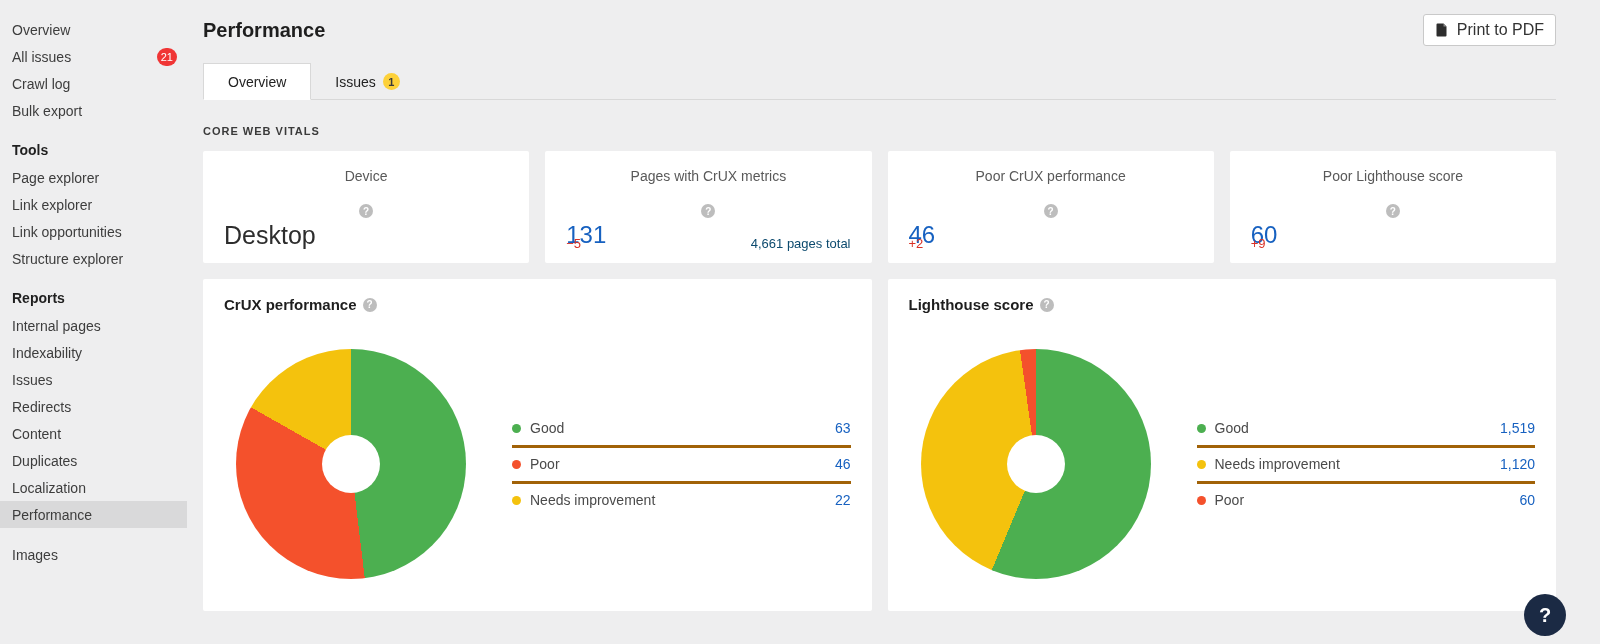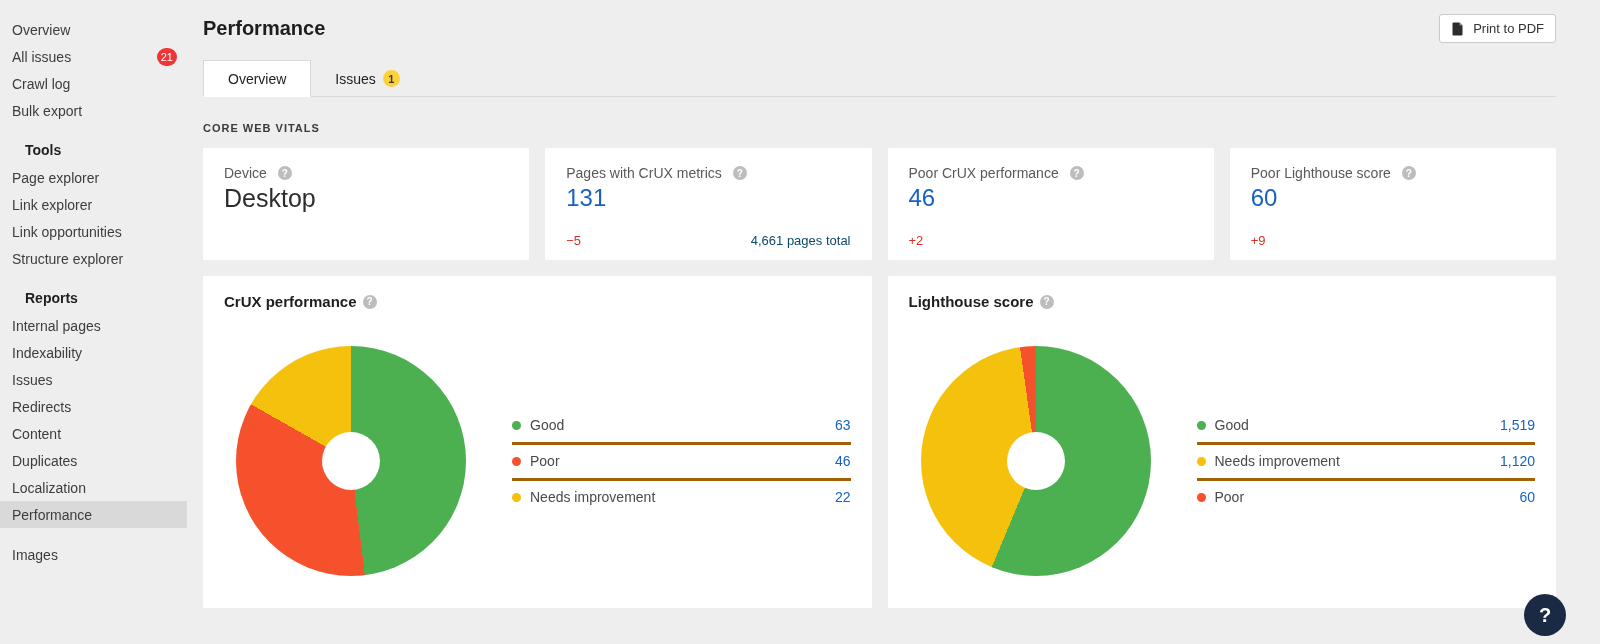--- a/index.html
+++ b/index.html
@@ -2,40 +2,40 @@
 <html><head>
 <meta charset="utf-8">
 <style>
   html,body { margin:0; padding:0; background:#e9eaeb; font-family:"Liberation Sans",sans-serif; }
   .app { position:relative; width:1600px; height:644px; background:#eeeeef; overflow:hidden; }
 
   
   .sidebar { position:absolute; left:0; top:0; width:187px; height:100%; padding-top:16px; box-sizing:border-box; }
   .side-item { display:flex; align-items:center; height:27px; padding:0 10px 0 12px; font-size:14px; color:#3d3d3d; cursor:pointer; }
   .side-item.selected { background:#d9d9da; }
-  .side-header { height:27px; line-height:27px; padding:0 25px; font-size:14px; font-weight:bold; color:#1f1f1f; margin-top:13px; }
+  .side-header { height:27px; line-height:27px; padding:0 12px; font-size:14px; font-weight:bold; color:#1f1f1f; margin-top:13px; }
   .side-gap { margin-top:13px; }
   .side-badge { margin-left:auto; background:#f03535; color:#fff; font-size:11px; font-weight:normal; min-width:18px; height:18px; border-radius:9px; display:flex; align-items:center; justify-content:center; padding:0 4px; box-sizing:border-box; }
 
   
   .main { position:absolute; left:187px; top:0; right:0; bottom:0; padding:14px 44px 0 16px; box-sizing:border-box; }
   .main-header { display:flex; justify-content:space-between; align-items:center; }
   .page-title { font-size:20px; font-weight:bold; color:#1e1e1e; margin:0; }
-  .print-btn { display:flex; align-items:center; gap:8px; background:#fff; border:1px solid #c9c9c9; border-radius:3px; padding:6px 11px; font-size:13px; color:#333; cursor:pointer; font-family:inherit; }
+  .print-btn { display:flex; align-items:center; gap:8px; background:#fff; border:1px solid #c9c9c9; border-radius:3px; padding:6px 11px; font-size:16px; color:#333; cursor:pointer; font-family:inherit; }
 
   .tabs { display:flex; margin-top:17px; border-bottom:1px solid #d8d8d8; }
   .tab { display:flex; align-items:center; gap:7px; padding:0 24px; height:37px; font-size:14px; color:#222; cursor:pointer; margin-bottom:-1px; box-sizing:border-box; }
   .tab.active { background:#fff; border:1px solid #d8d8d8; border-bottom:1px solid #fff; }
   .tab-badge { background:#fdd13a; color:#3a3a3a; font-size:11px; font-weight:bold; min-width:17px; height:17px; border-radius:9px; display:flex; align-items:center; justify-content:center; padding:0 4px; box-sizing:border-box; }
 
   .section-label { margin-top:25px; font-size:11px; font-weight:bold; letter-spacing:1px; color:#3a3a3a; }
 
   .stat-grid { display:grid; grid-template-columns:repeat(4,1fr); gap:16px; margin-top:14px; }
   .stat-card { position:relative; background:#fff; height:112px; padding:17px 21px; box-sizing:border-box; border-radius:2px; }
-  .stat-title { display:flex; align-items:center; gap:11px; font-size:14px; color:#595959; }
+  .stat-title { display:flex; align-items:center; gap:20px; font-size:14px; color:#595959;flex-direction:column; }
   .stat-value { margin-top:3px; font-size:24px; color:#1761c0; }
   .stat-value.plain { color:#2d2d2d; font-size:25px; }
   .stat-foot { position:absolute; left:21px; right:21px; bottom:12px; display:flex; font-size:13px; }
   .delta { color:#d93025; }
   .foot-link { color:#0c4a6e; margin-left:auto; cursor:pointer; }
 
   .help-icon { width:14px; height:14px; border-radius:50%; background:#bdbdbd; color:#fff; font-size:10px; font-weight:bold; display:inline-flex; align-items:center; justify-content:center; cursor:pointer; flex:none; }
 
   .chart-grid { display:grid; grid-template-columns:1fr 1fr; gap:16px; margin-top:16px; }
   .chart-card { background:#fff; height:332px; padding:17px 21px; box-sizing:border-box; border-radius:2px; }

